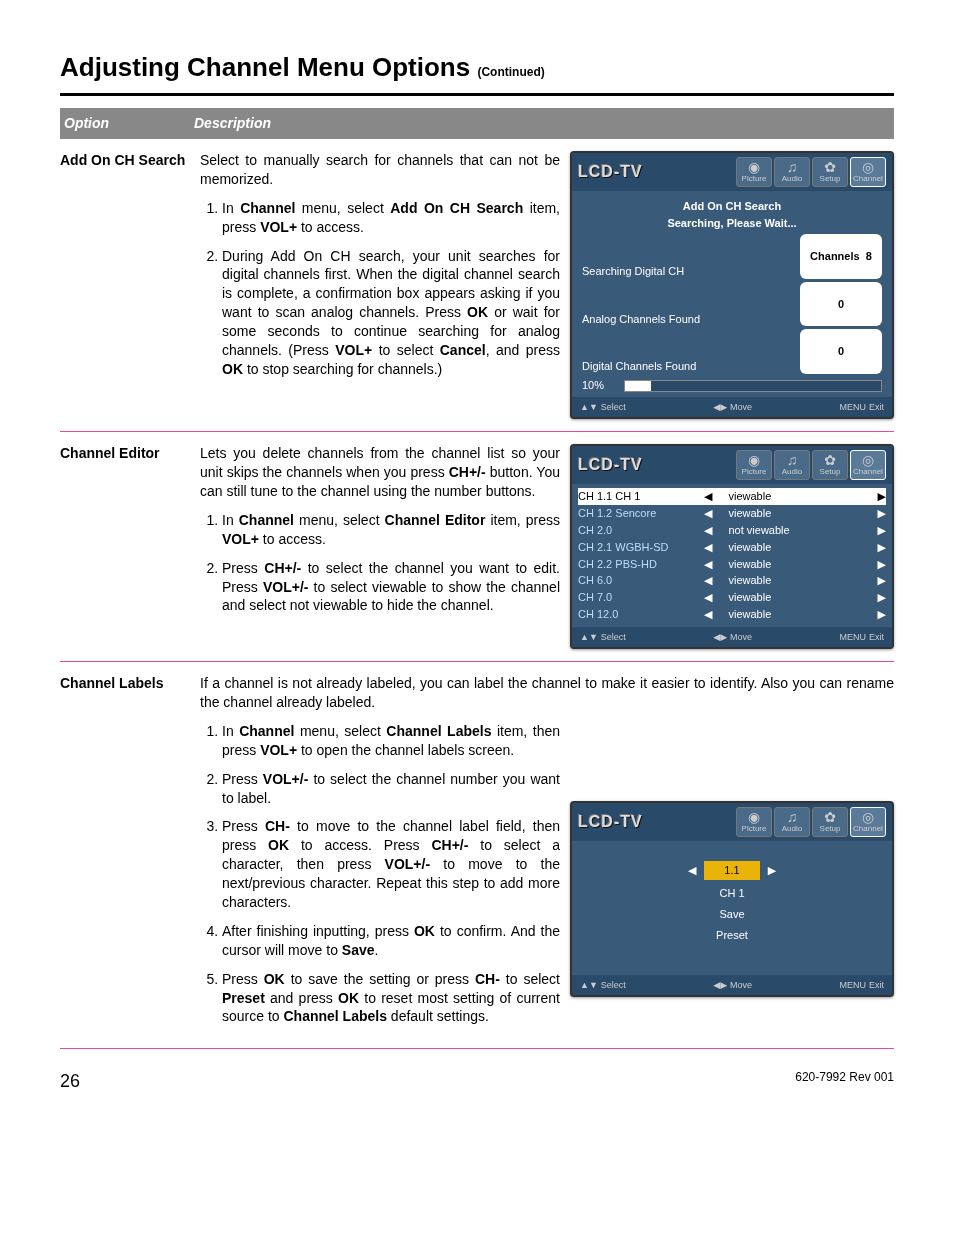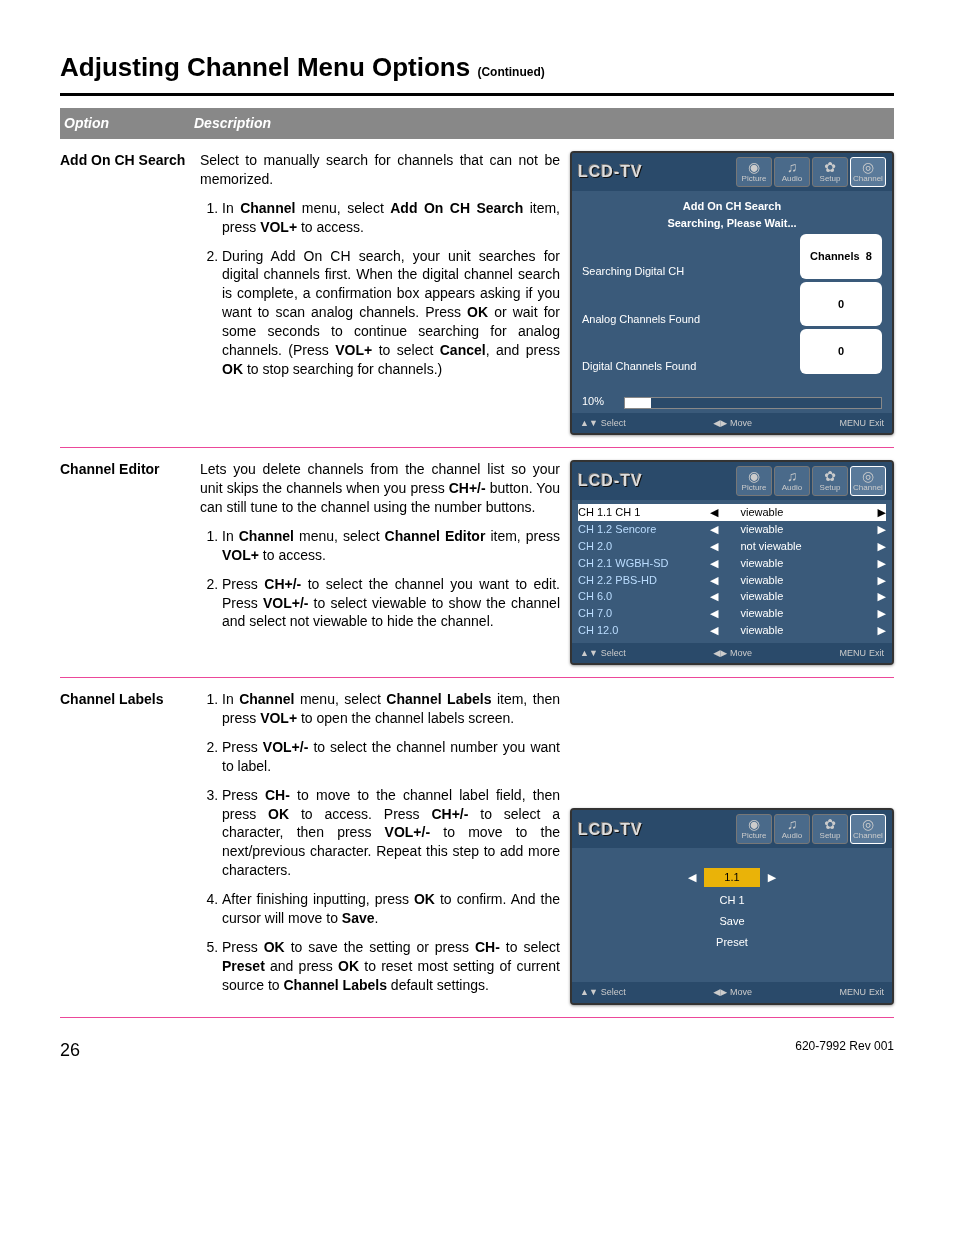--- a/index.html
+++ b/index.html
@@ -20,38 +20,38 @@
 .tv-logo{font-weight:bold;font-size:16px;color:#ddd;text-shadow:1px 1px 0 #111,-1px -1px 0 #777;flex:1;letter-spacing:1px}
 .tv-icons{display:flex;gap:2px}
 .tv-icon{width:34px;height:28px;border:1px solid #777;border-radius:3px;background:#4a6a8a;display:flex;flex-direction:column;align-items:center;justify-content:center;font-size:8px;color:#ccc}
 .tv-icon.active{background:#5a7a9a;border-color:#fff}
 .tv-icon-sym{font-size:14px;line-height:1}
 .tv-body{padding:8px 10px 4px;min-height:110px}
 .tv-body .center{text-align:center;font-weight:bold;margin-bottom:2px}
 .tv-row{display:flex;align-items:flex-end;margin:3px 0;gap:6px}
 .tv-row .lbl{flex:1}
 .tv-row .box{background:#fff;color:#000;padding:15px 6px;border-radius:6px;min-width:70px;text-align:center;font-weight:bold}
-.progress-row{display:flex;align-items:flex-end;gap:20px;margin-top:20px}
+.progress-row{display:flex;align-items:center;gap:20px;margin-top:4px}
 .progress-bar{flex:1;height:10px;border:1px solid #888;background:#2a4a6a;position:relative}
 .progress-fill{background:#fff;height:100%;width:10%}
 .tv-footer{display:flex;justify-content:space-between;padding:4px 8px;background:#2a4a6a;font-size:9px;color:#ccc}
 .tv-footer span{display:flex;align-items:center;gap:3px}
-.ch-list-row{display:flex;align-items:center;padding:1px 0;gap:22px}
+.ch-list-row{display:flex;align-items:center;padding:1px 0;gap:16px}
 .ch-list-row .nm{width:110px;color:#bdf}
 .ch-list-row.sel{background:#fff;color:#000}
 .ch-list-row.sel .nm{color:#000}
 .ch-list-row .stat{flex:1;text-align:left}
 .labels-body{display:flex;flex-direction:column;align-items:center;padding-top:20px;gap:6px}
 .labels-body .numbox{background:#eab308;color:#000;padding:2px 20px;font-weight:normal}
 .labels-body .lr{display:flex;align-items:center;gap:8px}
 .footer{display:flex;justify-content:space-between;margin-top:20px;font-size:12px}
 .pnum{font-size:18px}
 .section.labels{flex-wrap:wrap}
 .section.labels .desc{width:100%}
-.labels-flex{display:flex;gap:10px;align-items:flex-end}
+.labels-flex{display:flex;gap:10px;align-items:center}
 .labels-flex .steps{flex:1}
 b{font-weight:bold}
 </style>
 </head>
 <body>
 
 <div class="page-title">
   <span>Adjusting Channel Menu Options</span> <span class="continued">(Continued)</span>
 </div>
 <div class="rule"></div>
@@ -213,20 +213,21 @@
           <span>MENU</span> 
           <span>Exit</span>
         </span>
     </div>
   </div>
 </div>
 
 <div class="section labels">
   <div class="opt-name">Channel Labels</div>
   <div class="desc">
+    <p>If a channel is not already labeled, you can label the channel to make it easier to identify. Also you can rename the channel already labeled.</p>
     <div class="labels-flex">
       <div class="steps">
         <ol>
           <li><span>In </span><b>Channel</b><span> menu, select </span><b>Channel Labels</b><span> item, then press </span><b>VOL+</b><span> to open the channel labels screen.</span></li>
           <li><span>Press </span><b>VOL+/-</b><span> to select the channel number you want to label.</span></li>
           <li><span>Press </span><b>CH-</b><span> to move to the channel label field, then press </span><b>OK</b><span> to access. Press </span><b>CH+/-</b><span> to select a character, then press </span><b>VOL+/-</b><span> to move to the next/previous character. Repeat this step to add more characters.</span></li>
           <li><span>After finishing inputting, press </span><b>OK</b><span> to confirm. And the cursor will move to </span><b>Save</b><span>.</span></li>
           <li><span>Press </span><b>OK</b><span> to save the setting or press </span><b>CH-</b><span> to select </span><b>Preset</b><span> and press </span><b>OK</b><span> to reset most setting of current source to </span><b>Channel Labels</b><span> default settings.</span></li>
         </ol>
       </div>

